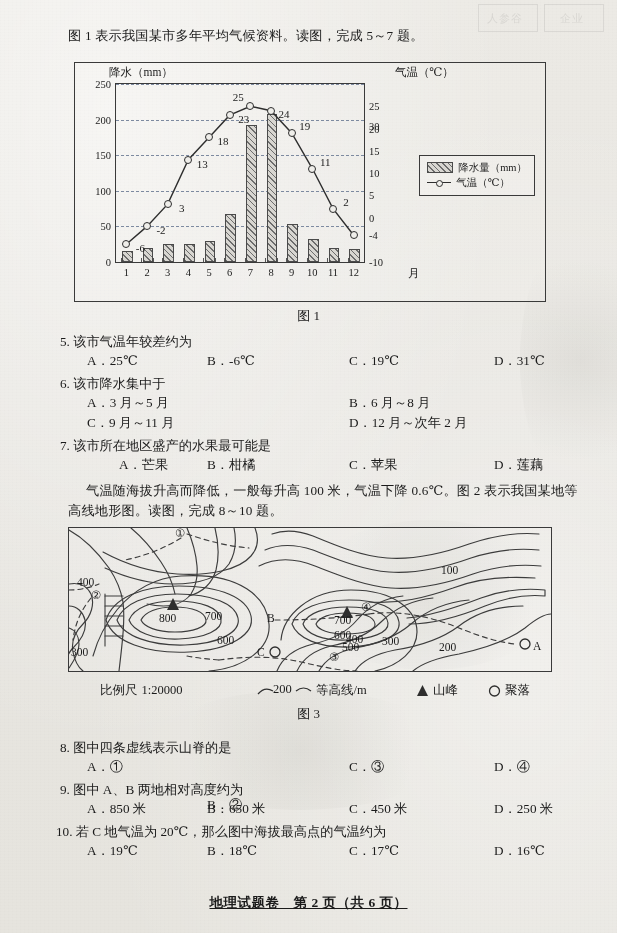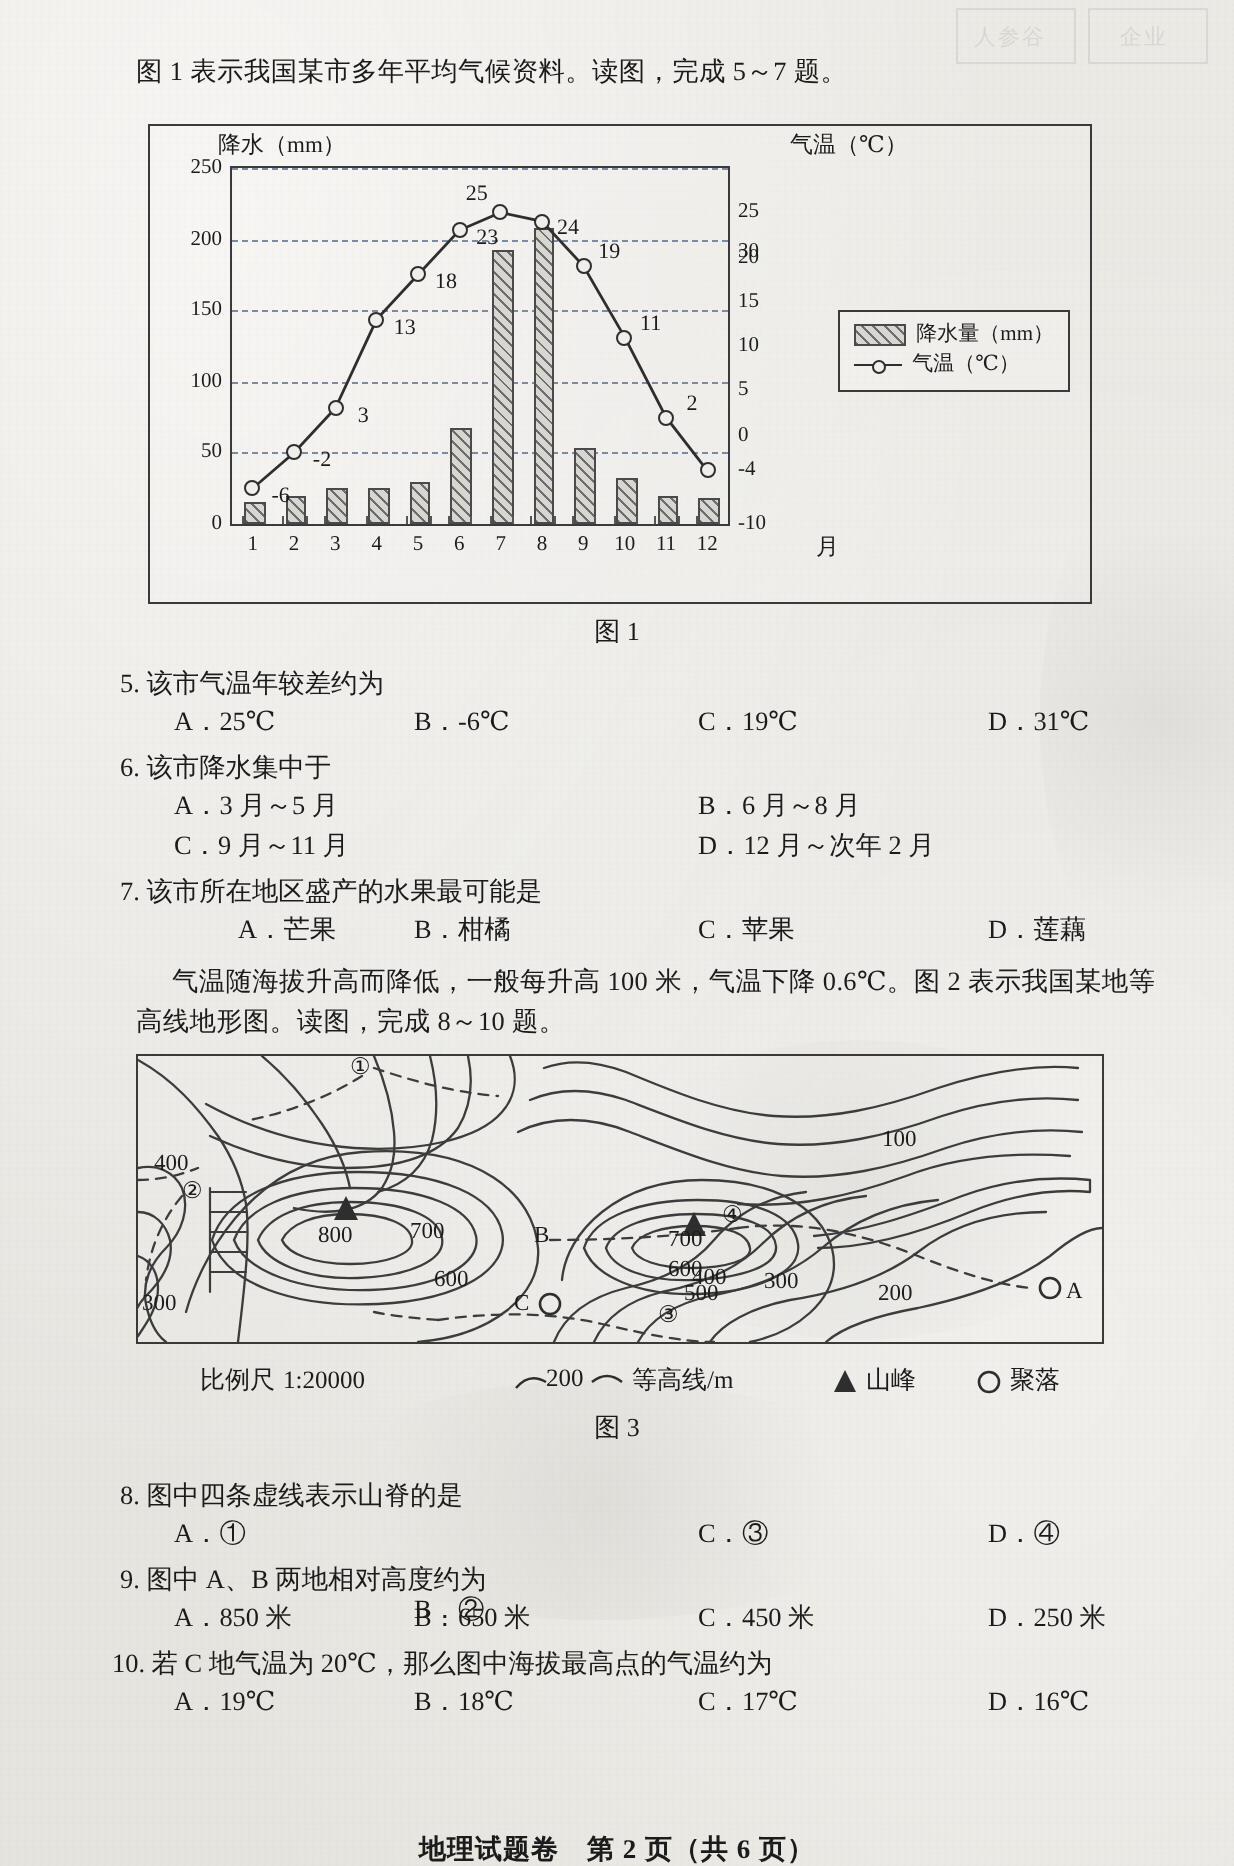--- a/index.html
+++ b/index.html
@@ -406,14 +406,14 @@
 
   <div class="q" style="left:56px;top:822px;">
     <span>10.</span>
     <span>若 C 地气温为 20℃，那么图中海拔最高点的气温约为</span>
   </div>
   <div class="opt" style="left:87px;top:842px;">A．19℃</div>
   <div class="opt" style="left:207px;top:842px;">B．18℃</div>
   <div class="opt" style="left:349px;top:842px;">C．17℃</div>
   <div class="opt" style="left:494px;top:842px;">D．16℃</div>
 
-  <div class="footer" style="top:916px;">地理试题卷　第 2 页（共 6 页）</div>
+  <div class="footer" style="top:894px;text-decoration:underline;">地理试题卷　第 2 页（共 6 页）</div>
 </div>
 
 </body></html>

